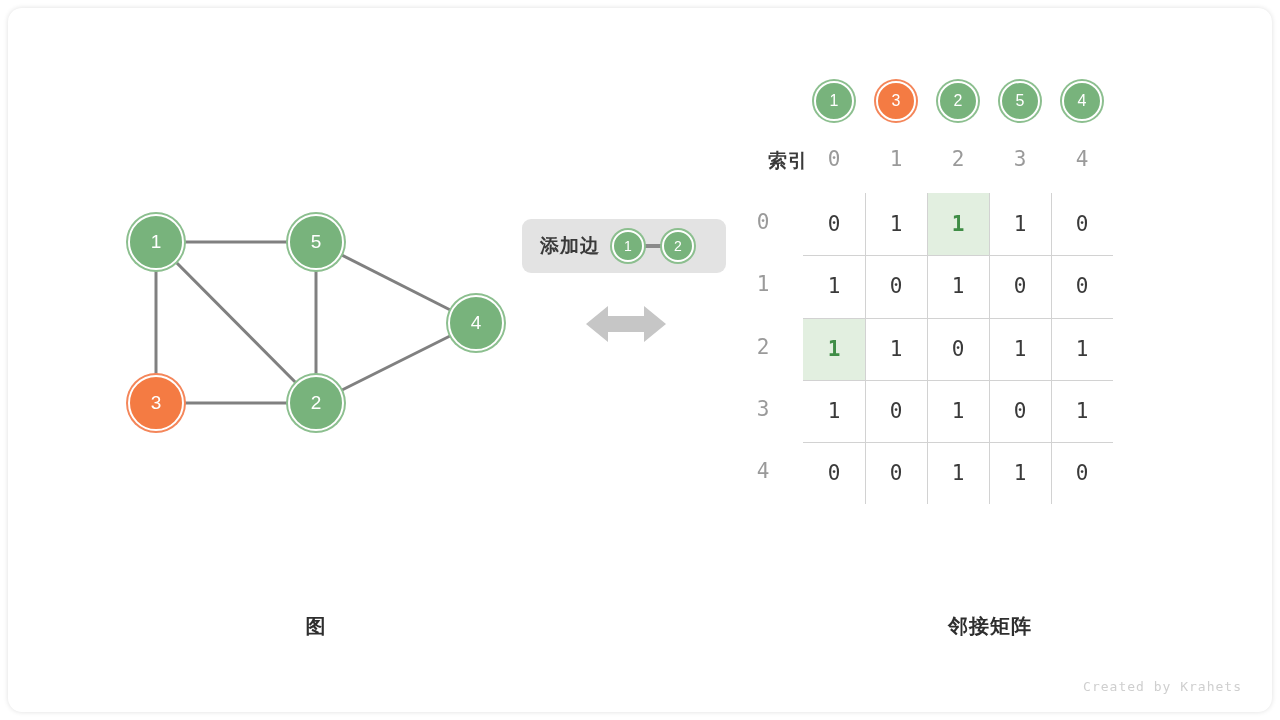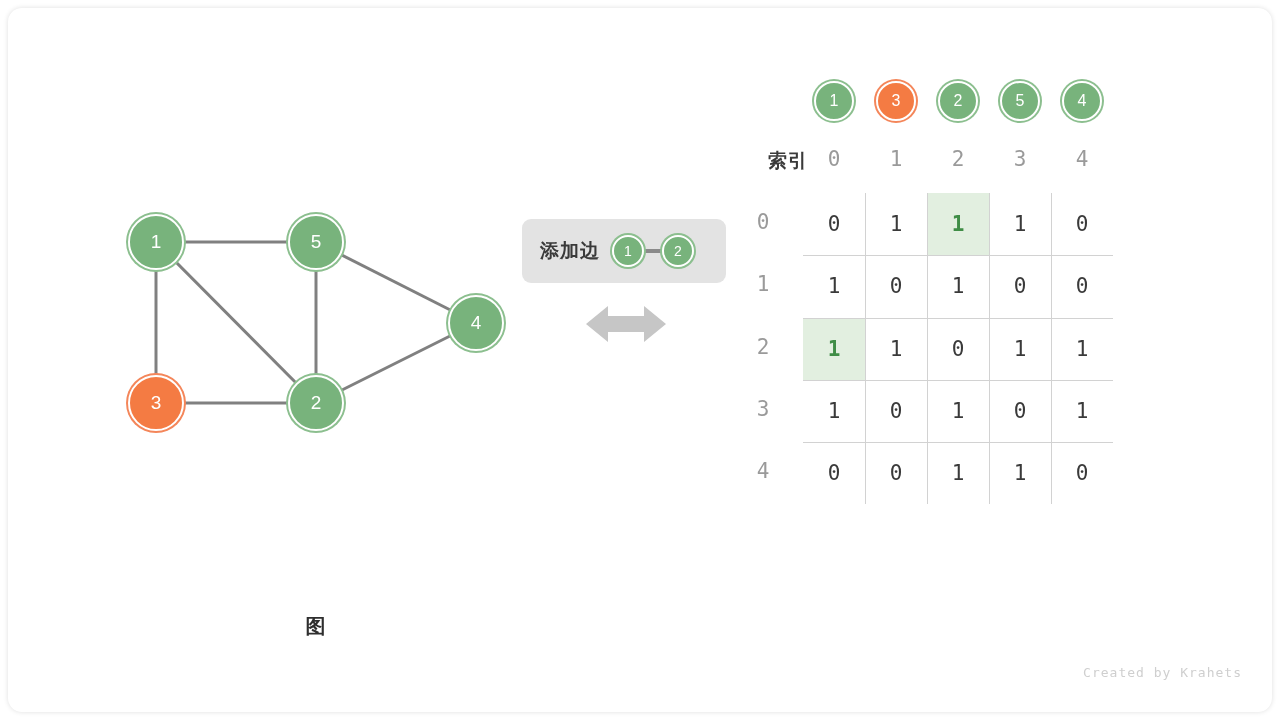--- a/index.html
+++ b/index.html
@@ -57,21 +57,21 @@
 
   
   #graph-edges { position: absolute; left: 0; top: 0; }
 
   
   #edge-badge {
     position: absolute;
     left: 514px;
     top: 211px;
     width: 204px;
-    height: 64px;
+    height: 54px;
     background: #e3e3e3;
     border-radius: 9px;
     display: flex;
     align-items: center;
     z-index: 4;
   }
   #edge-badge-text {
     margin-left: 18px;
     font-size: 19px;
     font-weight: 700;
@@ -135,21 +135,21 @@
     position: absolute;
     font-size: 20px;
     font-weight: 700;
     color: #2e2e2e;
     letter-spacing: 1px;
     text-align: center;
   }
   #credit {
     position: absolute;
     right: 30px;
-    bottom: 32px;
+    bottom: 18px;
     font-family: "DejaVu Sans Mono", monospace;
     font-size: 13px;
     color: #cfcfcf;
     letter-spacing: 1px;
     margin-left: 12px;
   }
 </style>
 </head>
 <body>
 
@@ -246,15 +246,16 @@
       <div class="cell" style="left: 981px; top: 372px; width: 62px; height: 62px;">0</div>
       <div class="cell" style="left: 1043px; top: 372px; width: 62px; height: 62px;">1</div>
       <div class="cell" style="left: 795px; top: 434px; width: 62px; height: 62px;">0</div>
       <div class="cell" style="left: 857px; top: 434px; width: 62px; height: 62px;">0</div>
       <div class="cell" style="left: 919px; top: 434px; width: 62px; height: 62px;">1</div>
       <div class="cell" style="left: 981px; top: 434px; width: 62px; height: 62px;">1</div>
       <div class="cell" style="left: 1043px; top: 434px; width: 62px; height: 62px;">0</div>
     </div>
 
   <div class="caption" style="left:208px; top:605px; width:200px;">图</div>
+  <div class="caption" style="left:882px; top:605px; width:200px;">邻接矩阵</div>
 
   <div id="credit">Created by Krahets</div>
 </div>
 
 </body></html>

